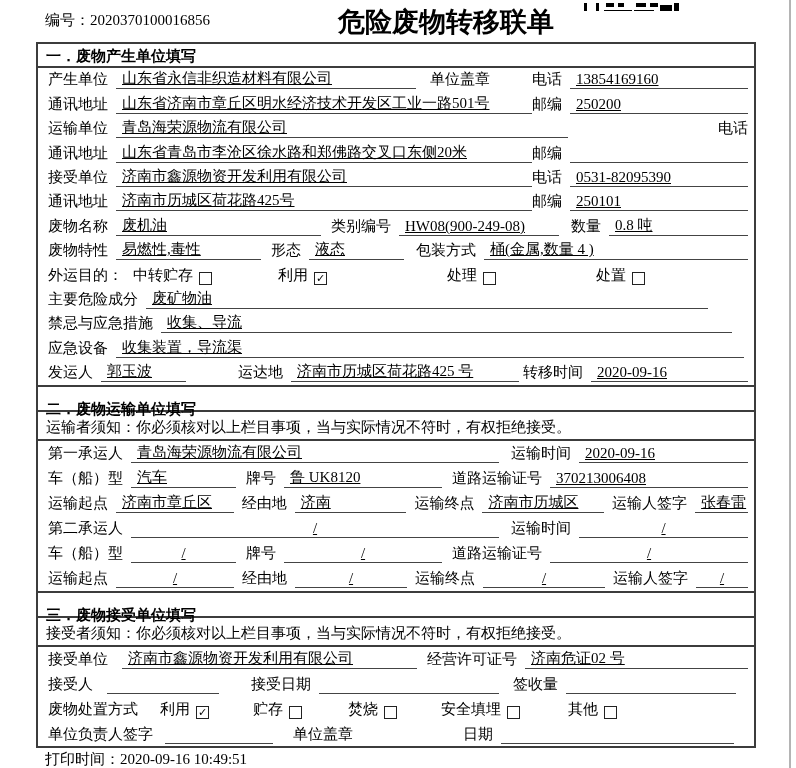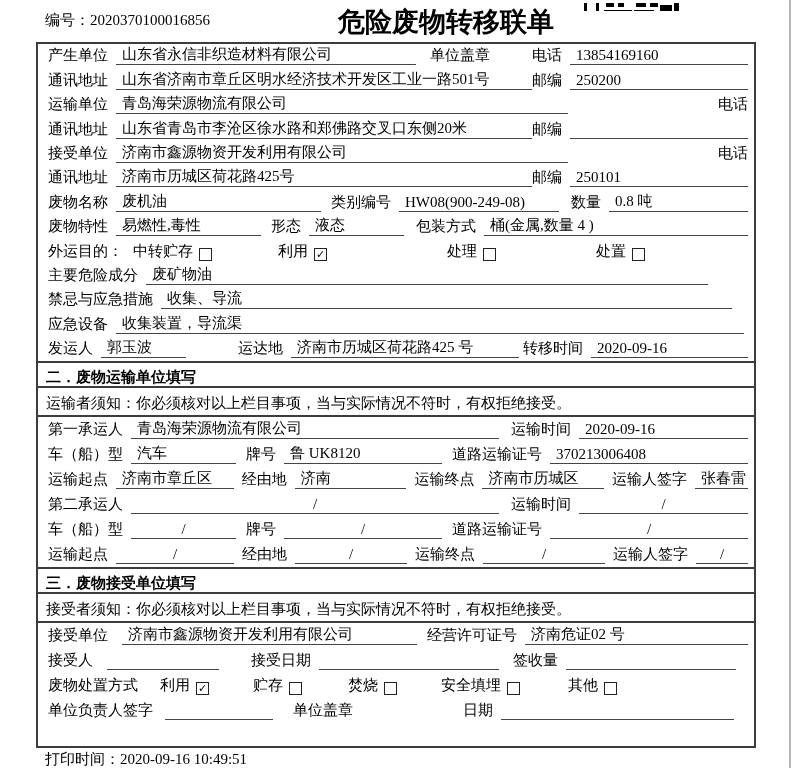--- a/index.html
+++ b/index.html
@@ -12,29 +12,29 @@
   .serial { position:absolute; left:45px; top:11px; font-size:15px; white-space:nowrap; }
   .title  { position:absolute; left:316px; top:4px; width:260px; text-align:center;
             font-size:27px; font-weight:bold; white-space:nowrap; }
   .qr     { position:absolute; left:584px; top:0; width:96px; height:11px; overflow:hidden; }
 
   .tbl { position:absolute; left:36px; top:42px; width:720px; height:706px;
          border:2px solid #3c3c3c; background:#fff; overflow:hidden; }
 
   .sech { font-weight:bold; font-size:15px; padding:3px 8px 2px; height:24px;
           border-bottom:2px solid #3c3c3c; }
-  .sech.bt { border-top:2px solid #3c3c3c; height:27px; padding-top:5px; }
+  .sech.bt { border-top:2px solid #3c3c3c; height:27px; padding-top:13px; }
   .notice { font-size:15px; padding:6px 8px 3px; height:29px; border-bottom:2px solid #3c3c3c; }
 
   .row { display:flex; align-items:flex-end; font-size:15px; height:24.4px;
          padding:0 6px 3px 10px; white-space:nowrap; }
   .row2 { height:25px; }
   .lbl { flex:none; }
   .f { border-bottom:1px solid #444; padding:0 2px 0 6px; margin-left:8px;
-       overflow:hidden; min-height:17px; }
+       overflow:hidden; min-height:17px;text-decoration:underline; }
   .f.c { text-align:center; padding:0; }
   .fx { flex:1 1 auto; }
   .cb { display:inline-block; flex:none; width:13px; height:13px; border:1px solid #222;
         font-size:11px; line-height:11px; text-align:center; margin-left:6px;
         font-family:"DejaVu Sans",sans-serif; }
   .print-line { position:absolute; left:45px; top:750px; font-size:15px; white-space:nowrap; }
 </style>
 </head>
 <body>
 
@@ -57,20 +57,21 @@
         <rect x="50" y="7" width="20" height="4"></rect>
       <rect x="66" y="0" width="8" height="4"></rect>
         <rect x="76" y="2" width="12" height="9"></rect>
       <rect x="90" y="0" width="5" height="11"></rect>
     </g>
   </svg>
 </div>
 
 <div class="tbl">
 
+  <div class="sech">一．废物产生单位填写</div>
 
   <div class="row">
     <span class="lbl">产生单位</span>
     <span class="f" style="width:300px">山东省永信非织造材料有限公司</span>
     <span class="lbl" style="margin-left:14px">单位盖章</span>
     <span class="rg" style="margin-left:auto;display:flex;align-items:flex-end">
       <span class="lbl">电话</span>
       <span class="f" style="width:178px">13854169160</span>
     </span>
   </div>
@@ -99,20 +100,21 @@
       <span class="lbl">邮编</span>
       <span class="f" style="width:178px"></span>
     </span>
   </div>
 
   <div class="row">
     <span class="lbl">接受单位</span>
     <span class="f" style="width:452px">济南市鑫源物资开发利用有限公司</span>
     <span style="margin-left:auto;display:flex;align-items:flex-end">
       <span class="lbl">电话</span>
+      <span class="f" style="width:178px">0531-82095390</span>
     </span>
   </div>
 
   <div class="row">
     <span class="lbl">通讯地址</span>
     <span class="f" style="width:452px">济南市历城区荷花路425号</span>
     <span style="margin-left:auto;display:flex;align-items:flex-end">
       <span class="lbl">邮编</span>
       <span class="f" style="width:178px">250101</span>
     </span>

